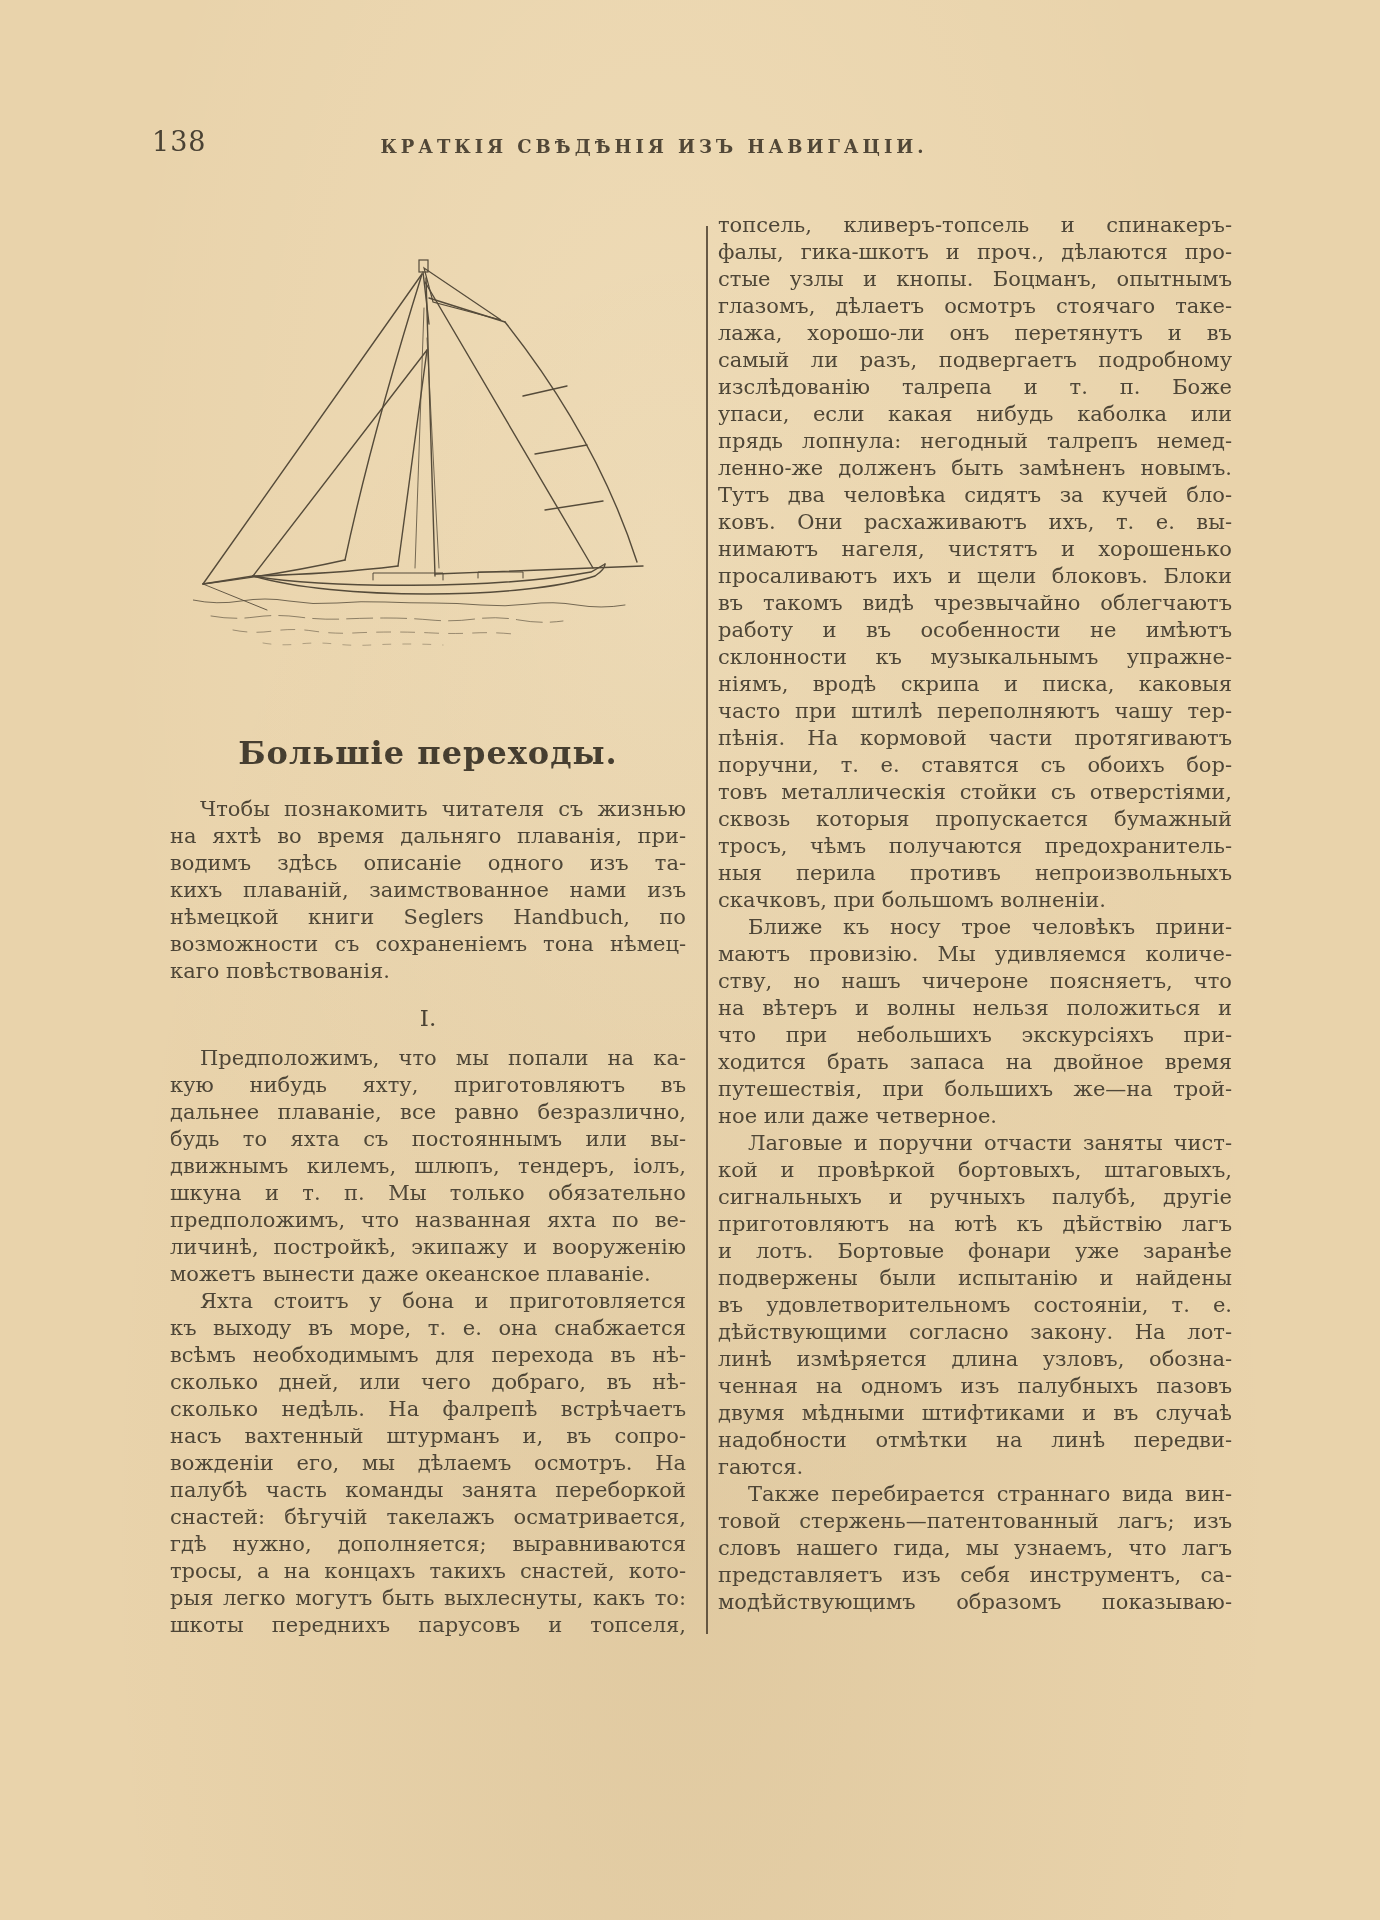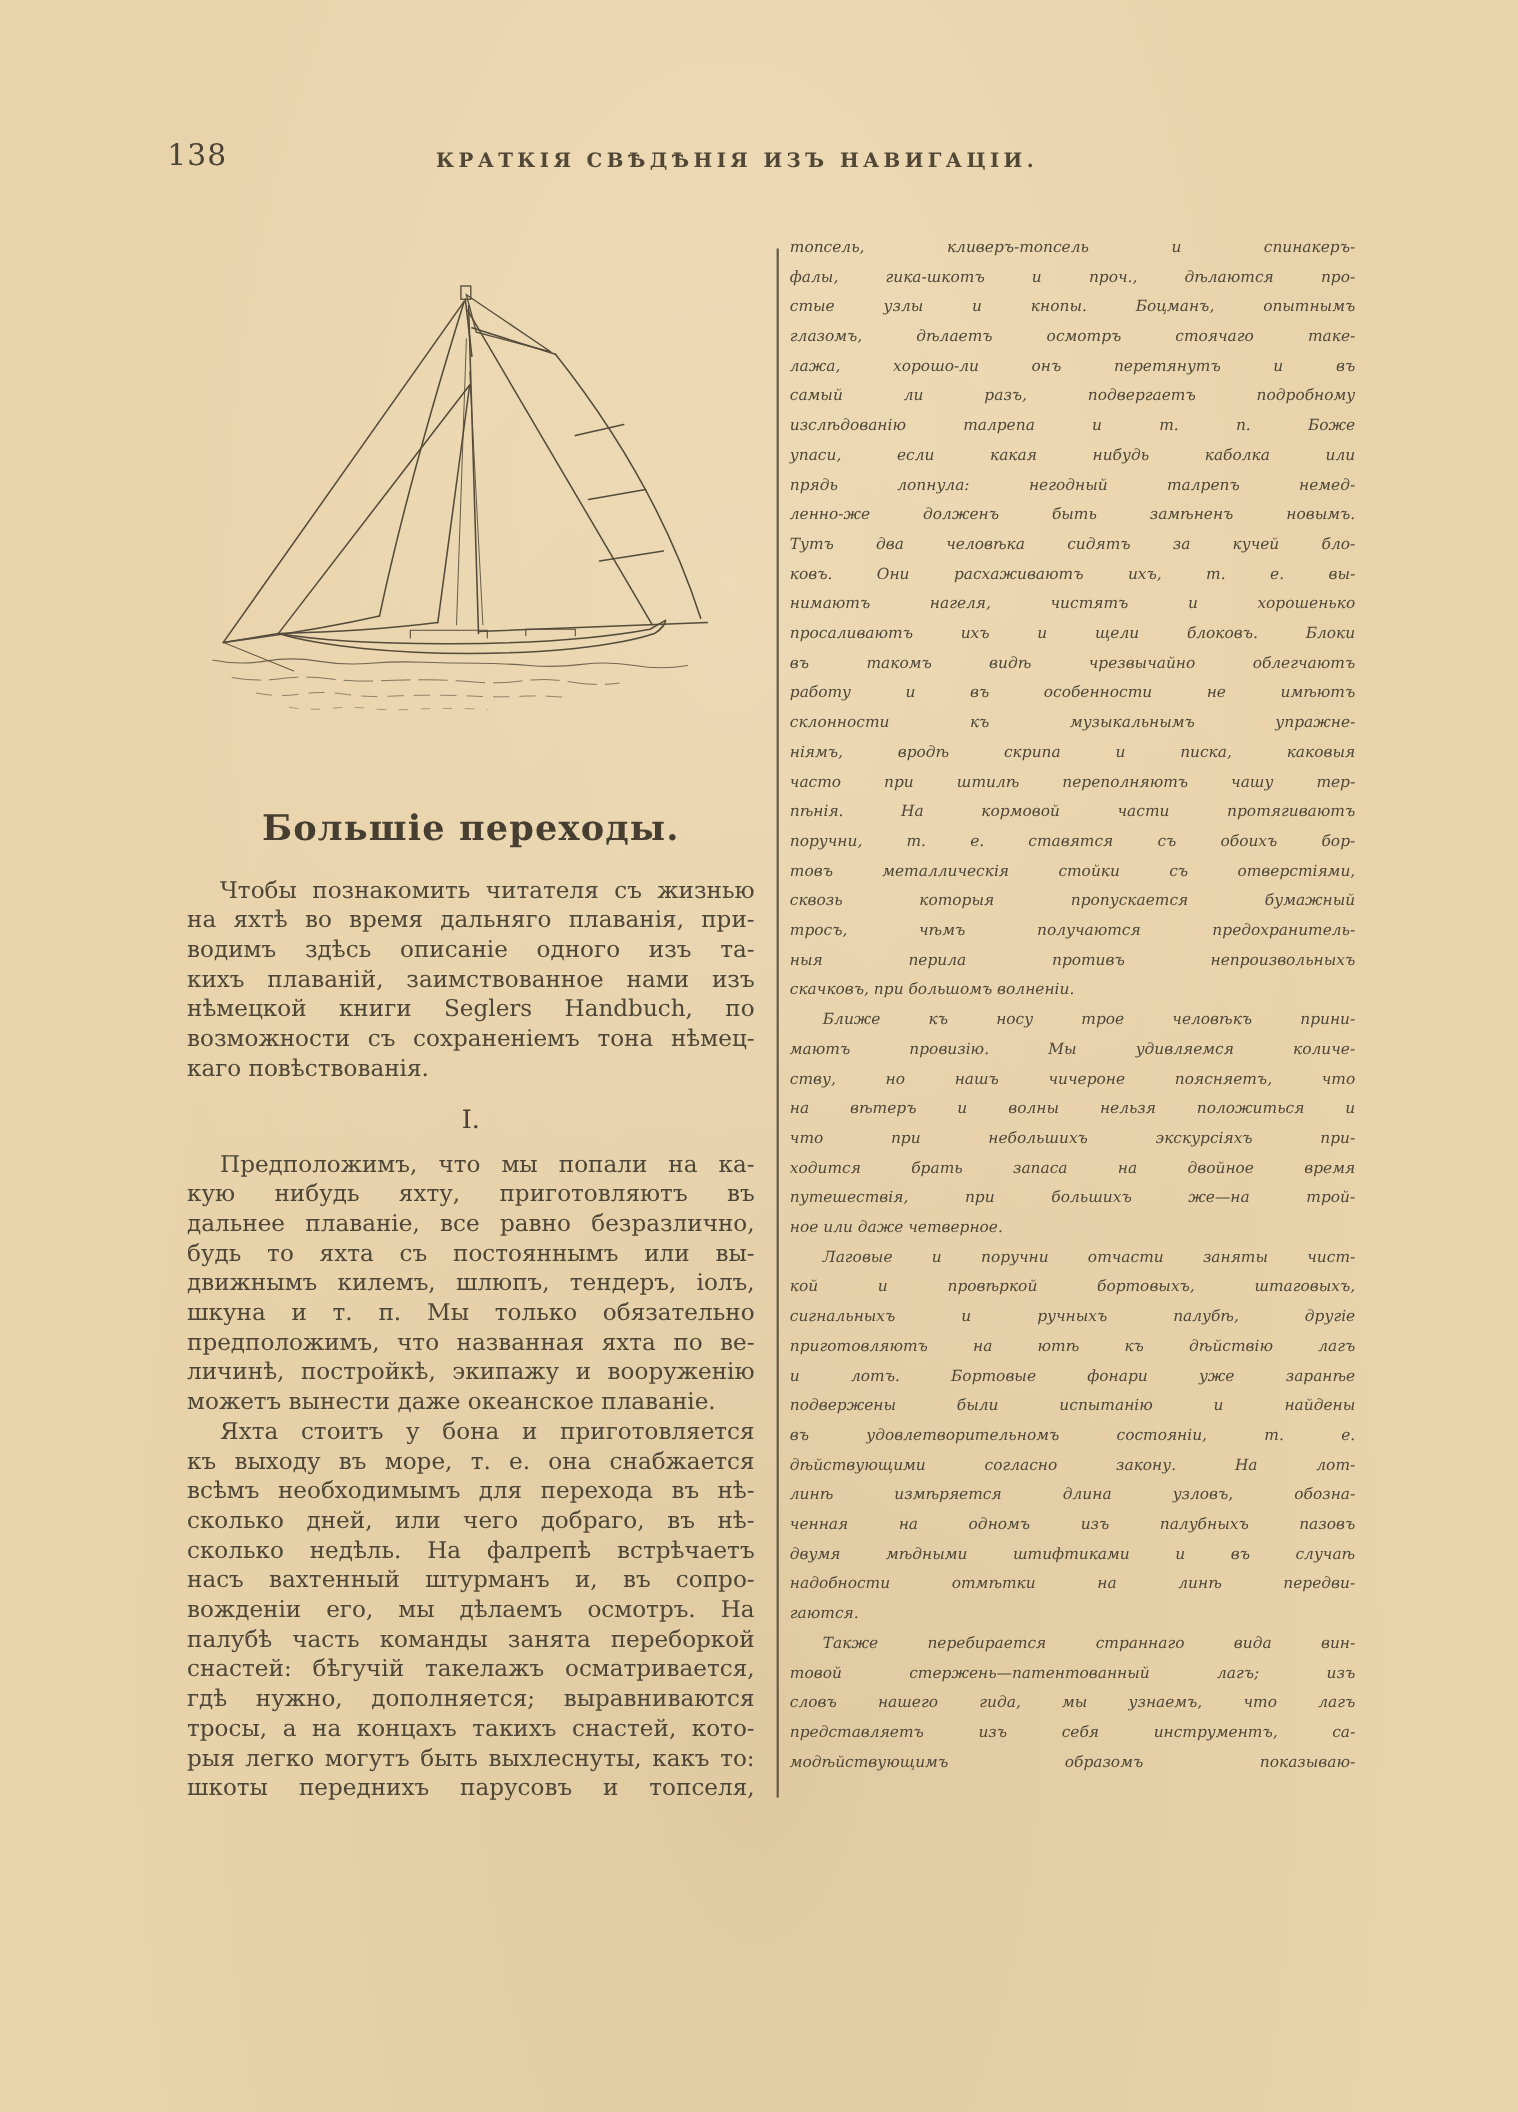--- a/index.html
+++ b/index.html
@@ -11,21 +11,21 @@
       #e9d3ab;
     font-family:"DejaVu Serif", serif;
     color:#4e4637;
     -webkit-font-smoothing:antialiased;
   }
   .page-number{
     position:absolute;left:152px;top:126px;
     font-size:27px;letter-spacing:1px;color:#4a4234;
   }
   .running-title{
-    position:absolute;left:40px;top:136px;width:1260px;
+    position:absolute;left:24px;top:136px;width:1260px;
     text-align:center;font-size:18px;letter-spacing:4px;
     color:#514737;font-weight:bold;
   }
   .col-left{position:absolute;left:170px;top:212px;width:516px;}
   .col-right{position:absolute;left:718px;top:212px;width:514px;}
   .divider{
     position:absolute;left:706px;top:226px;height:1408px;width:0;
     border-left:2px solid rgba(73,61,45,0.82);
   }
   .figure{height:430px;margin-top:26px;position:relative;}
@@ -39,21 +39,21 @@
   }
   .para-block{margin-top:24px;}
   .para-block.body{margin-top:14px;}
   .tl{
     font-size:21px;line-height:27px;
     text-align:justify;text-align-last:justify;
     white-space:normal;color:#4e4637;
   }
   .tl.end{text-align-last:left;}
   .tl.ind{text-indent:30px;}
-  .col-right .tl{font-size:14px;line-height:27px;font-style:italic;}
+  .col-right .tl{font-size:21px;line-height:27px;}
 </style>
 </head>
 <body>
 
 <div class="page-number">138</div>
 <div class="running-title">КРАТКІЯ СВѢДѢНІЯ ИЗЪ НАВИГАЦІИ.</div>
 
 <div class="divider"></div>
 
 <div class="col-left">

